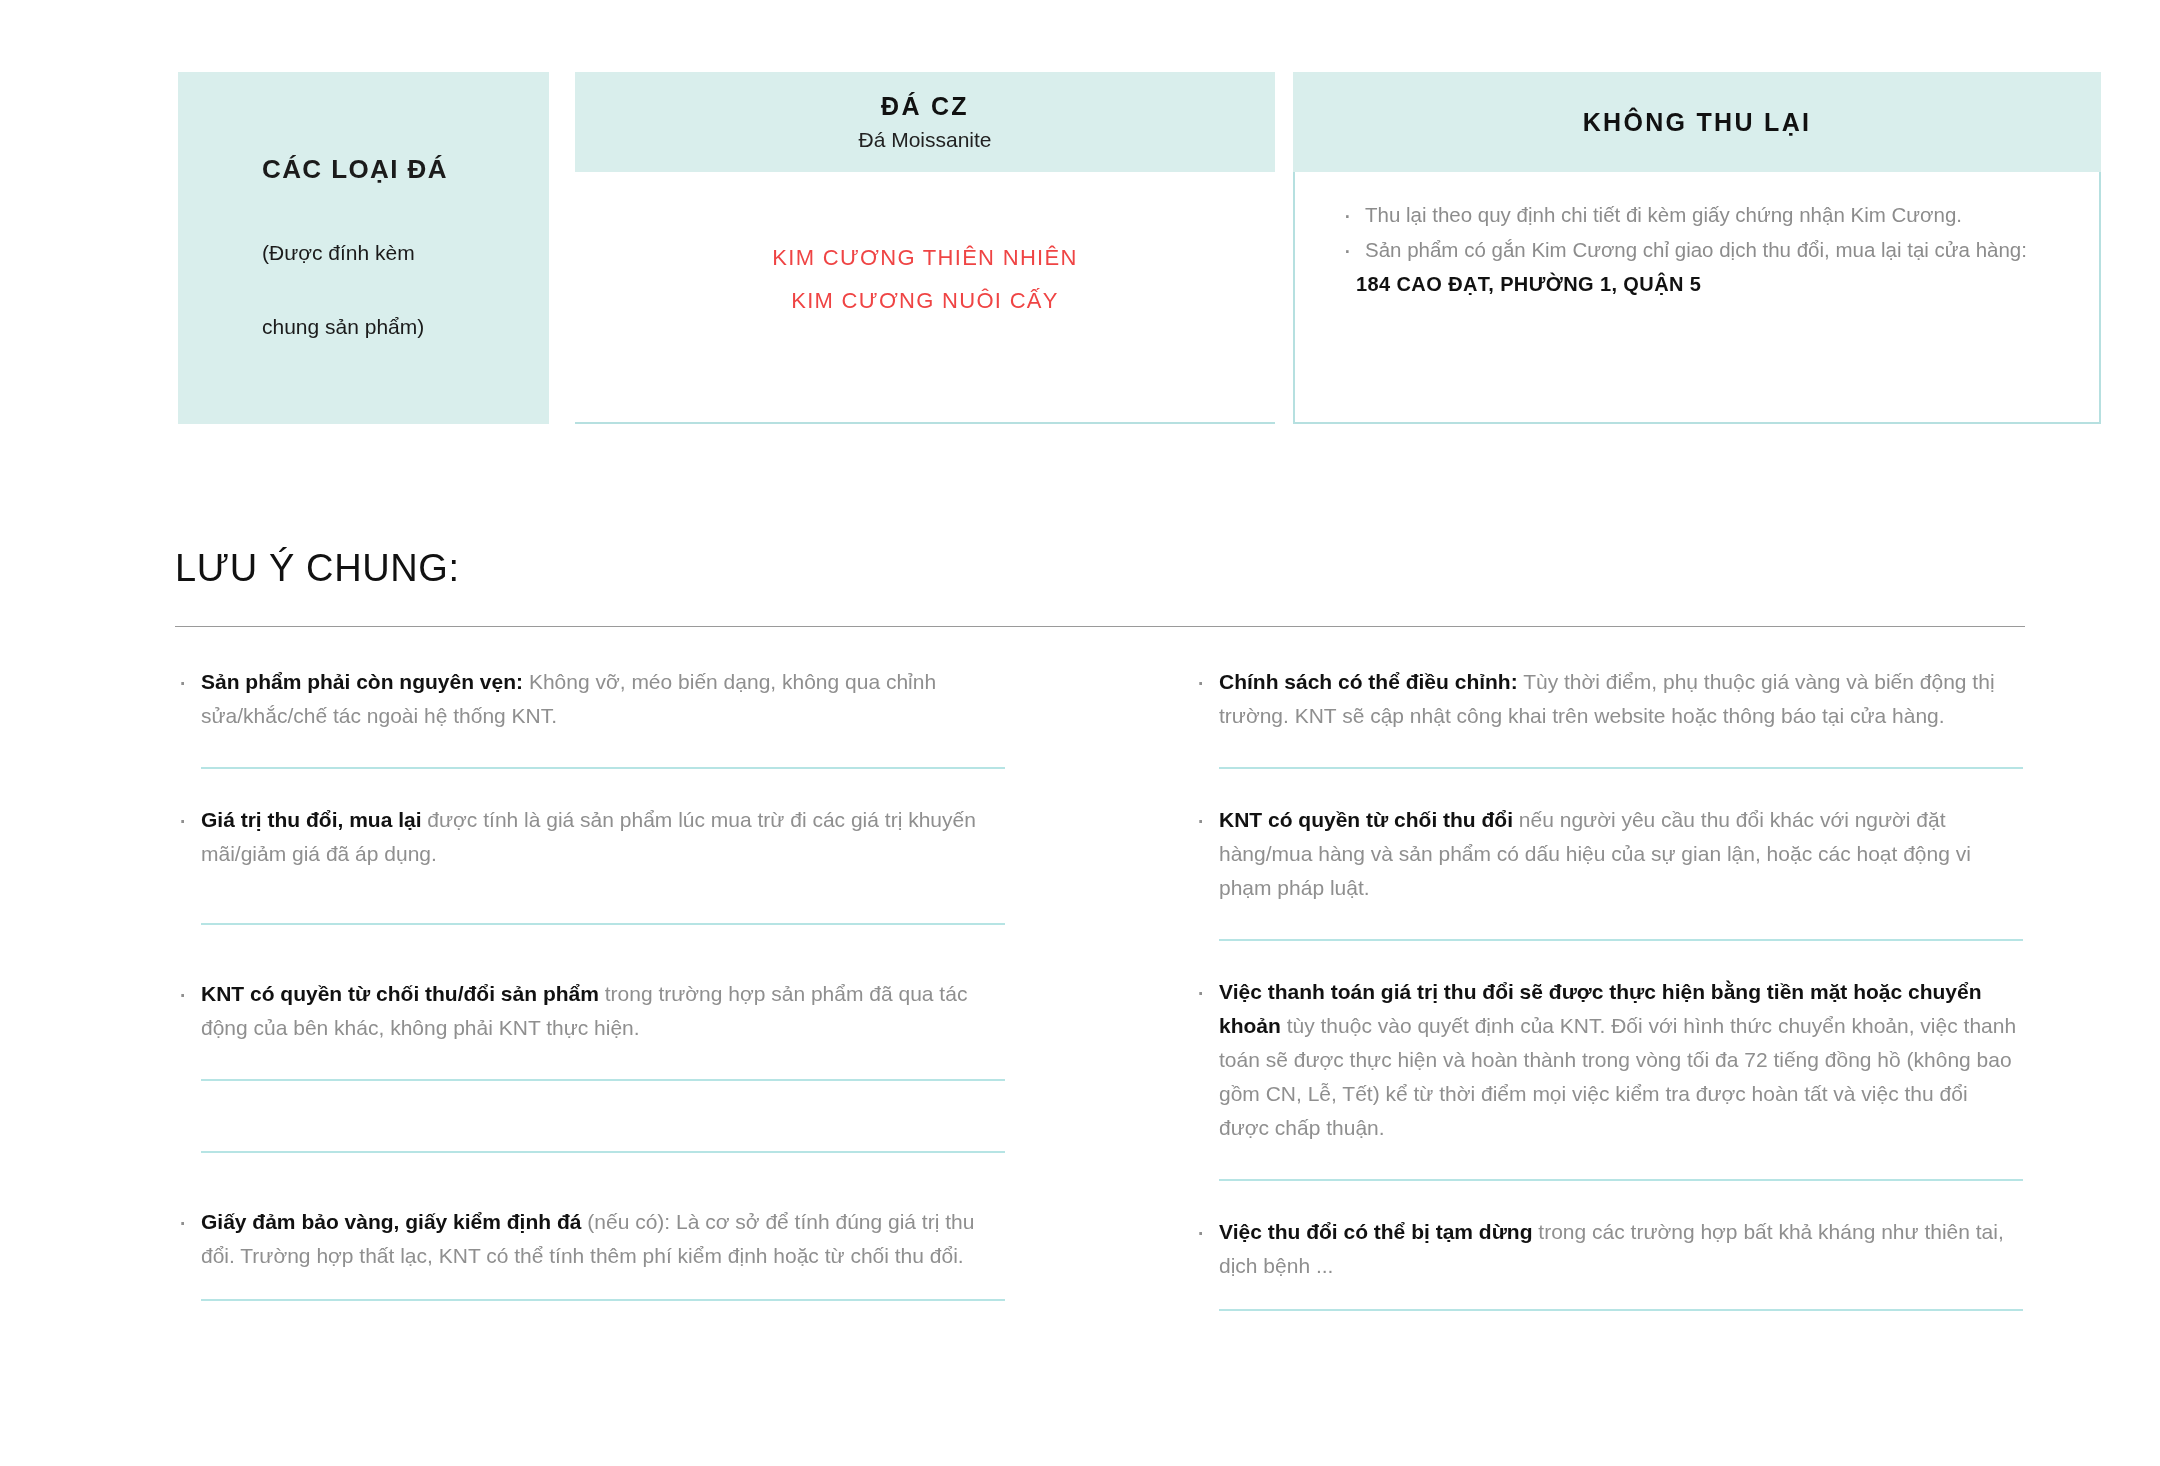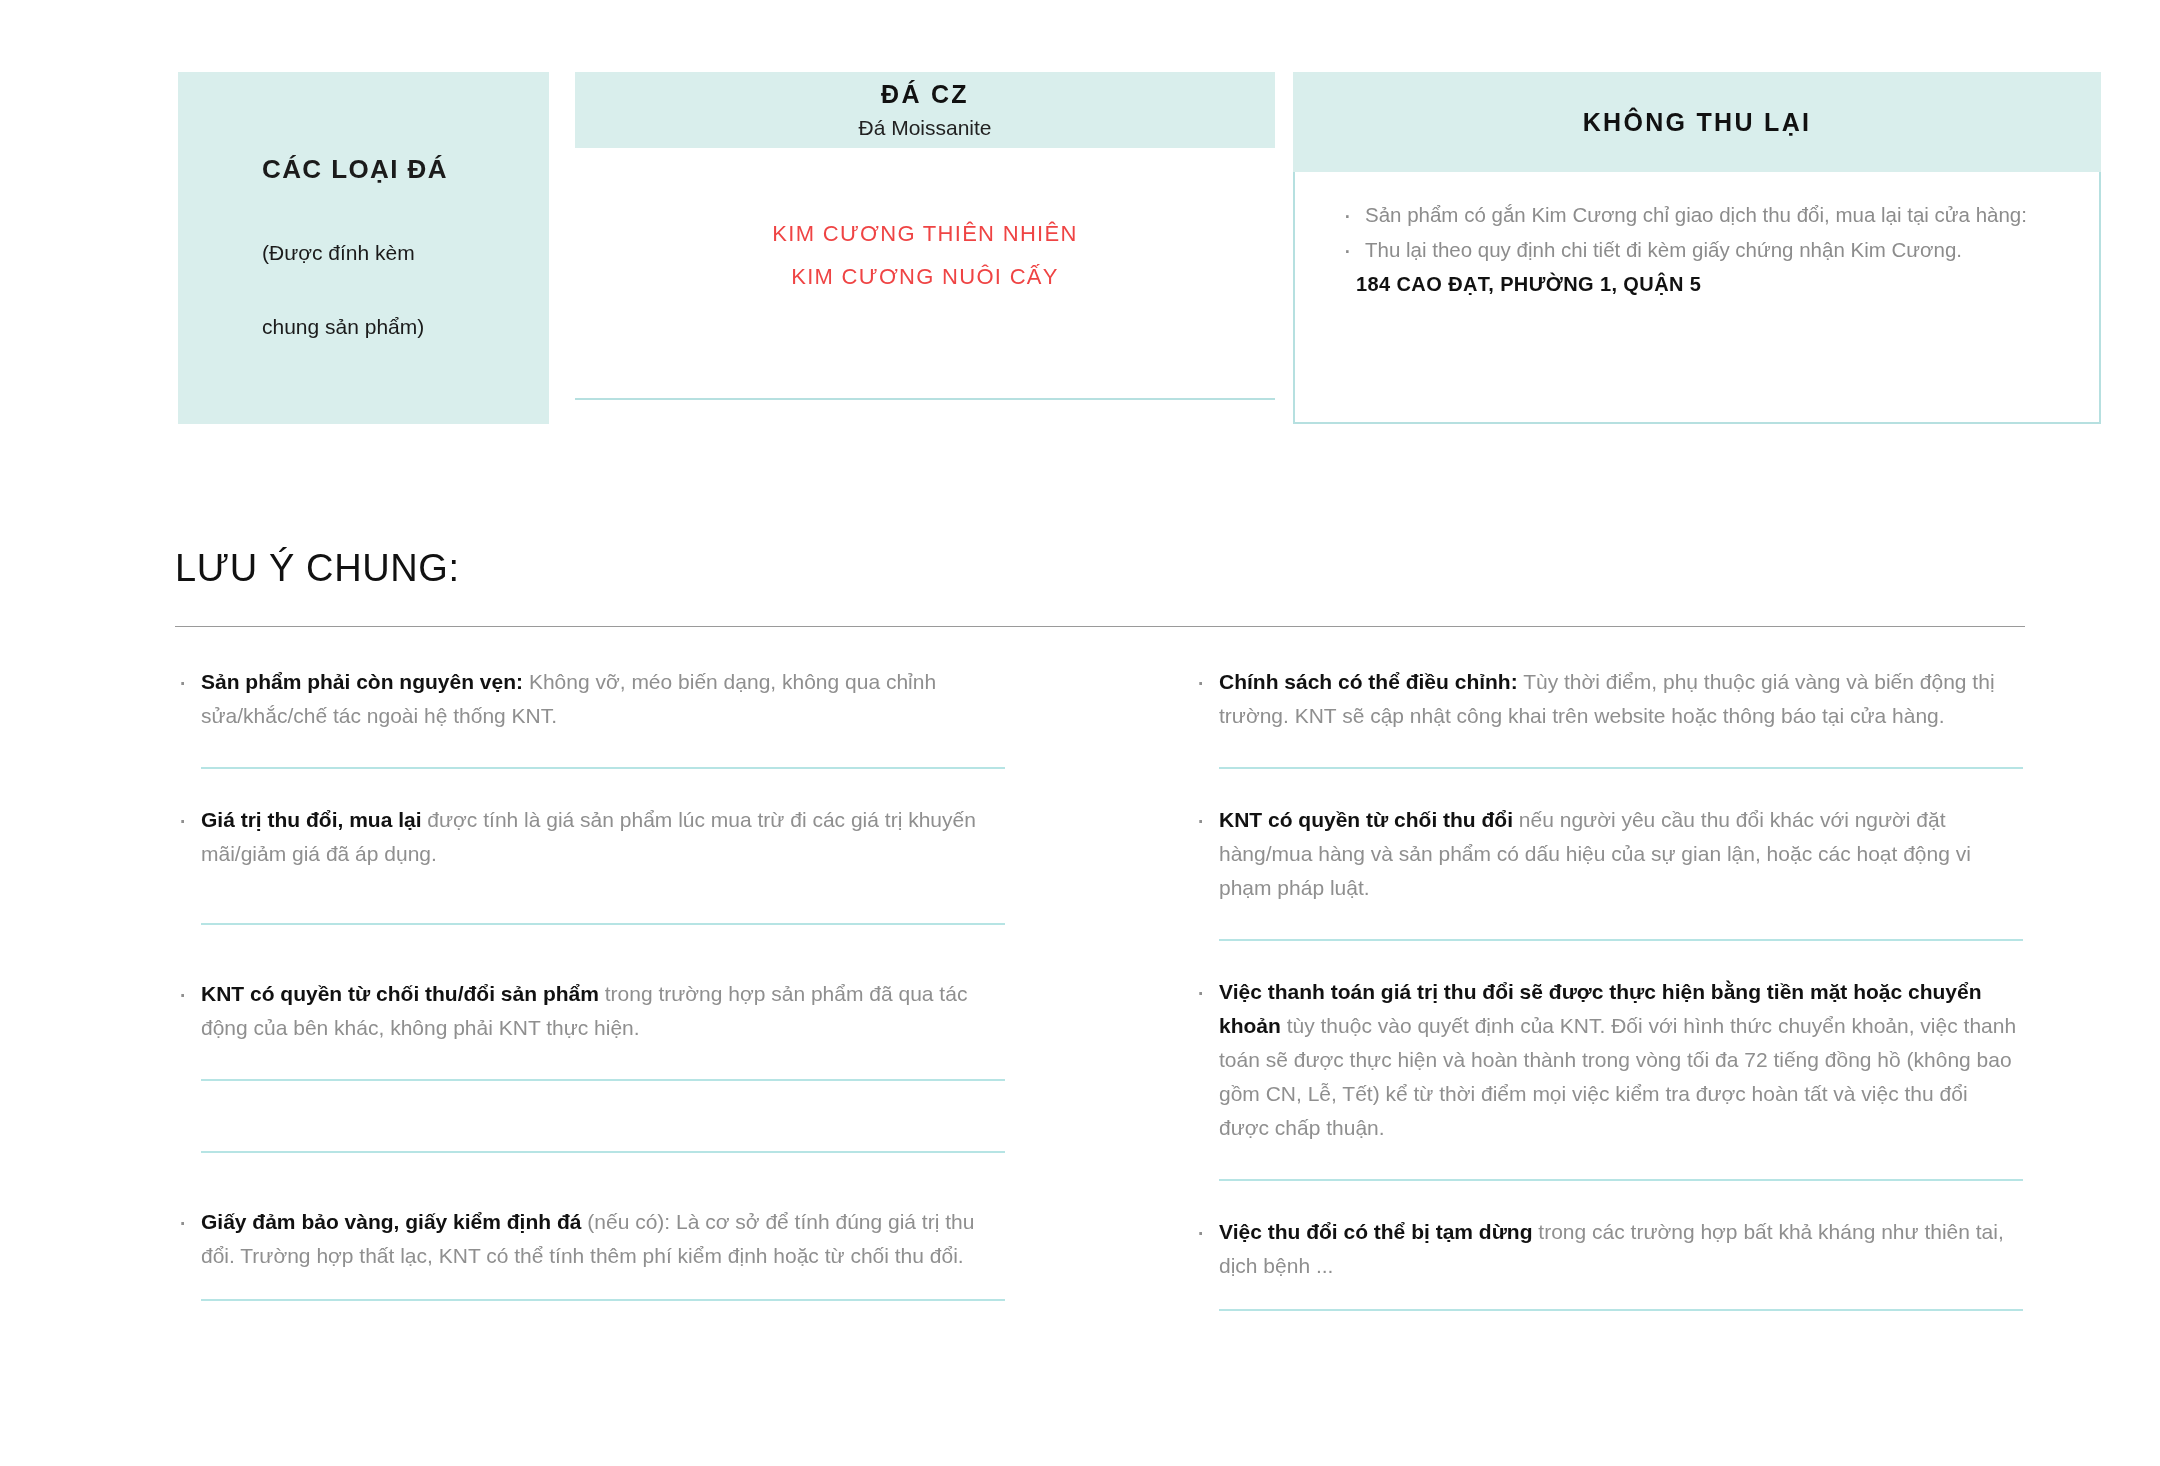--- a/index.html
+++ b/index.html
@@ -61,21 +61,21 @@
 
   
   .col-cz {
     position: absolute;
     left: 397px;
     top: 0px;
     width: 700px;
     height: 352px;
   }
   .col-cz .head {
-    height: 76px;
+    height: 100px;
     background: #d9eeec;
     display: flex;
     flex-direction: column;
     align-items: center;
     justify-content: center;
   }
   .col-cz .head .h-main {
     font-size: 25px;
     font-weight: 700;
     letter-spacing: 2.3px;
@@ -245,22 +245,22 @@
         <div class="line">KIM CƯƠNG NUÔI CẤY</div>
       </div>
     </div>
 
     <div class="col-nobuy">
       <div class="head">
         <div class="h-main">KHÔNG THU LẠI</div>
       </div>
       <div class="body">
         <ul>
+          <li>Thu lại theo quy định chi tiết đi kèm giấy chứng nhận Kim Cương.</li>
           <li>Sản phẩm có gắn Kim Cương chỉ giao dịch thu đổi, mua lại tại cửa hàng:</li>
-          <li>Thu lại theo quy định chi tiết đi kèm giấy chứng nhận Kim Cương.</li>
         </ul>
         <div class="addr">184 CAO ĐẠT, PHƯỜNG 1, QUẬN 5</div>
       </div>
     </div>
   </div>
 
   <div class="notes">
     <div class="notes-title">LƯU Ý CHUNG:</div>
     <div class="notes-rule"></div>
 

